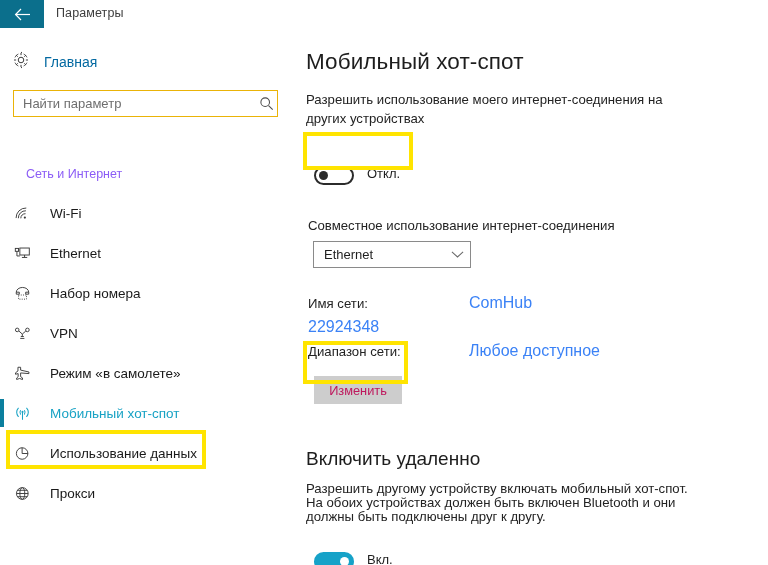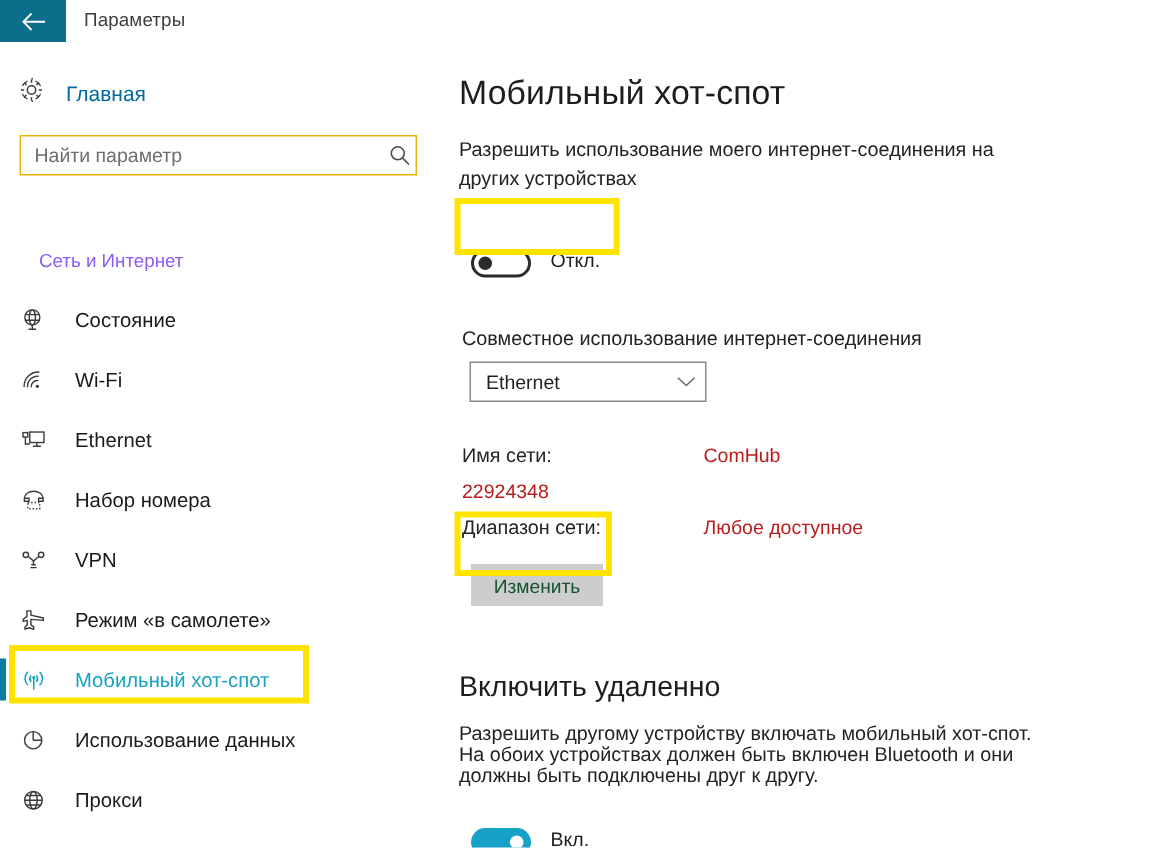--- a/index.html
+++ b/index.html
@@ -121,27 +121,27 @@
     border: 1px solid #8a8a8a; background: #fff;
     display: flex; align-items: center; cursor: pointer;
   }
   .dropdown .dd-value { flex: 1; font-size: 13px; color: #1f1f1f; padding-left: 10px; }
   .dropdown .dd-chev { width: 26px; display: flex; align-items: center; justify-content: center; }
 
   
   .info { position: absolute; left: 2px; top: 263px; }
   .info-row { display: flex; height: 24px; align-items: center; }
   .info-key { width: 161px; font-size: 13.2px; color: #232323; }
-  .info-val { font-size: 13px; color: #b91c1c; }
+  .info-val { font-size: 16px; color: #3b82f6; }
 
   
   .btn-change {
     position: absolute; left: 8px; top: 348px; width: 88px; height: 28px;
     background: #cdcdcd; border: 1px solid #cdcdcd;
-    font-family: "Liberation Sans", sans-serif; font-size: 12.8px; color: #14532d;
+    font-family: "Liberation Sans", sans-serif; font-size: 12.8px; color: #be185d;
     cursor: pointer;
   }
 
   
   .hl { position: absolute; border: 4px solid #ffe400; pointer-events: none; }
   #hl-toggle1 { left: 303px; top: 132px; width: 110px; height: 38px; }
   #hl-change  { left: 303px; top: 341px; width: 105px; height: 43px; }
   #hl-nav     { left: 6px;   top: 430px; width: 200px; height: 39px; }
 </style>
 </head>
@@ -187,33 +187,20 @@
           <circle cx="6.6" cy="6.6" r="4.6" fill="none" stroke="#4a4a4a" stroke-width="1.1"></circle>
           <path d="M10.2 10.2 L14.6 14.6" stroke="#4a4a4a" stroke-width="1.1" fill="none"></path>
         </svg>
       </span>
     </div>
 
     <div class="group-label">Сеть и Интернет</div>
 
     <div class="nav">
 
-      <div class="nav-item">
-        <span class="ico">
-          <svg width="17" height="17" viewBox="0 0 18 18">
-            <g fill="none" stroke="currentColor" stroke-width="1">
-              <circle cx="8" cy="7" r="5.3"></circle>
-              <ellipse cx="8" cy="7" rx="2.2" ry="5.3"></ellipse>
-              <path d="M2.9 5 h10.2 M2.9 9 h10.2"></path>
-              <path d="M8 12.3 v2.8 M5.3 15.3 h5.4"></path>
-            </g>
-          </svg>
-        </span>
-        <span class="nav-label">Состояние</span>
-      </div>
 
       <div class="nav-item">
         <span class="ico">
           <svg width="17" height="17" viewBox="0 0 18 18">
             <g fill="none" stroke="currentColor" stroke-width="1" stroke-linecap="round">
               <path d="M2.2 13.4 A10 10 0 0 1 12.6 3.2"></path>
               <path d="M4.6 13.6 A7.2 7.2 0 0 1 12.2 6.1"></path>
               <path d="M7.2 13.7 A4.3 4.3 0 0 1 11.8 9.2"></path>
             </g>
             <circle cx="11.5" cy="13.3" r="1.15" fill="currentColor"></circle>

